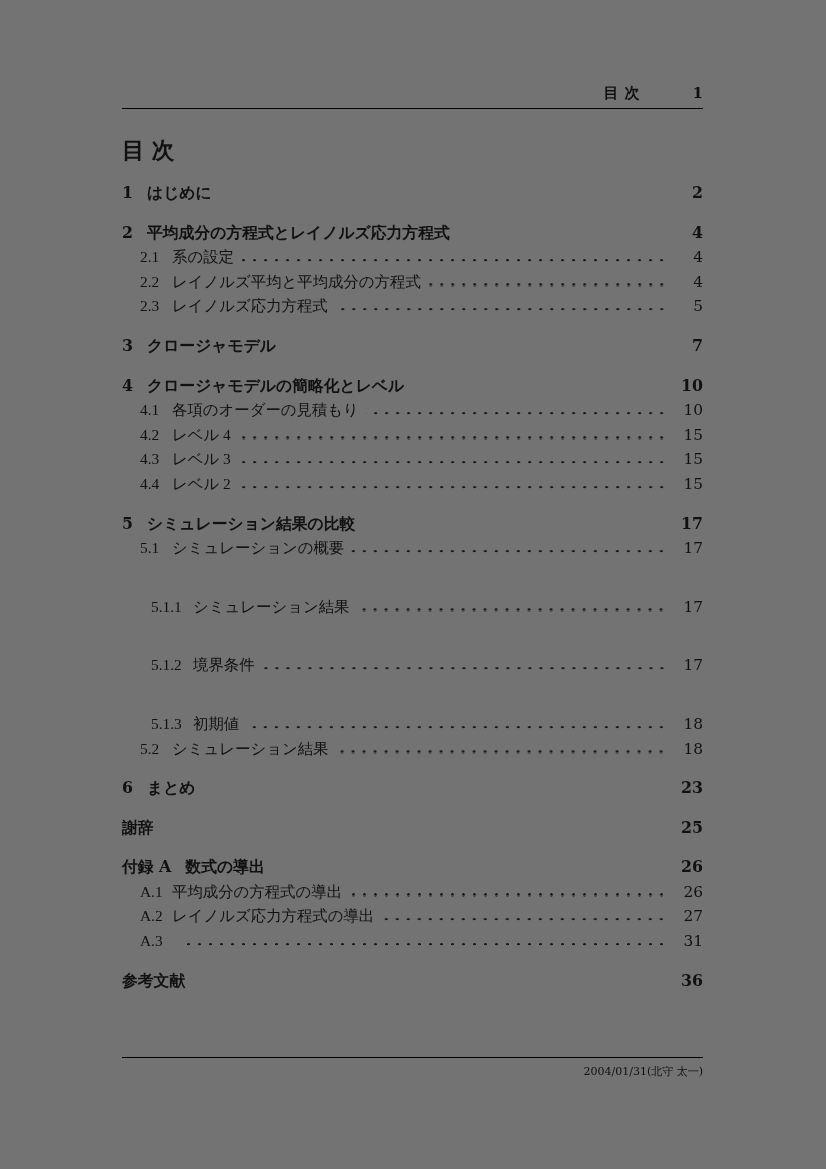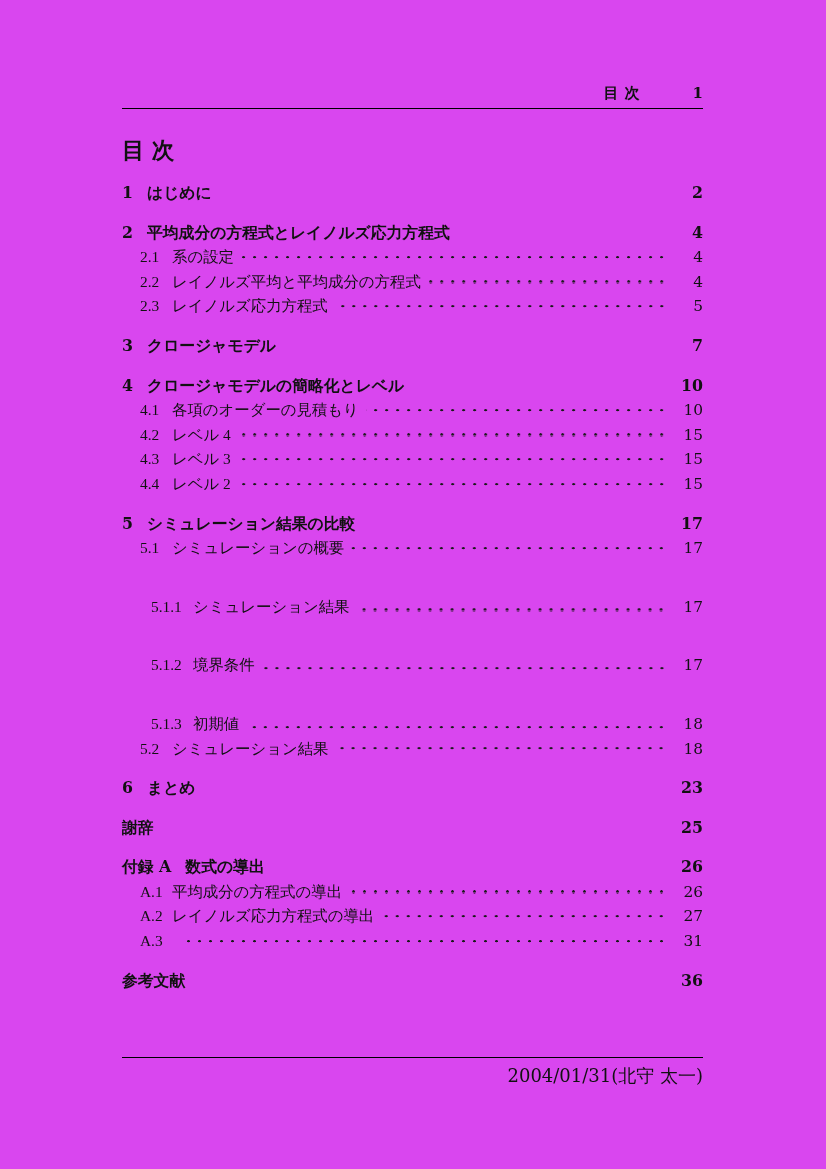--- a/index.html
+++ b/index.html
@@ -4,21 +4,21 @@
 <style>
   * { margin: 0; padding: 0; box-sizing: border-box; }
   html, body { background: #ffffff; }
   body {
     width: 826px; height: 1169px;
     position: relative;
     font-family: "Liberation Serif", "DejaVu Serif", serif;
     color: #111;
     overflow: hidden;
   }
-  .page { position: absolute; inset: 0; background: #d946ef; }
+  .page { position: absolute; inset: 0; background: #737373; }
 
   
   .running-header {
     position: absolute; left: 122px; right: 123px; top: 84px;
     display: flex; justify-content: flex-end; align-items: baseline;
     gap: 52px;
     padding-bottom: 5px;
     border-bottom: 1.4px solid #000;
     font-weight: bold; font-size: 15px;
   }
@@ -54,21 +54,21 @@
     margin-top: 15px;
     font-weight: bold;
     font-size: 15.8px;
     font-family: "Liberation Sans", "DejaVu Sans", sans-serif;
   }
   .row.top .num, .row.top .pnum {
     font-family: "DejaVu Serif", "Liberation Serif", serif;
   }
   .row .num { flex: none; }
   .row.sec .num     { width: 25px; }
-  .row.sub          { padding-left: 18px; align-items: center; }
+  .row.sub          { padding-left: 18px; }
   .row.sub .num     { width: 32px; }
   .row.subsub       { padding-left: 29px; }
   .row.subsub .num  { width: 42px; margin-top: 34px; }
   .row.appendix .num{ width: auto; margin-right: 14px; }
   .row .label { flex: none; }
   .leader {
     flex: 1 1 auto;
     min-width: 12px;
     height: 3.4px;               
     margin: 0 6px 0 7px;
@@ -83,21 +83,21 @@
     flex: none; width: 30px; text-align: right;
     font-family: "DejaVu Serif", "Liberation Serif", serif;
   }
 
   
   .page-footer {
     position: absolute; left: 122px; right: 123px; top: 1057px;
     border-top: 1px solid #000;
     padding-top: 6px;
     text-align: right;
-    font-size: 18px;
+    font-size: 11px;
     font-family: "DejaVu Serif", "Liberation Serif", serif;
   }
 </style>
 </head>
 <body>
 
 <div class="page">
 
   <div class="running-header">
     <span class="rh-title">目 次</span>

